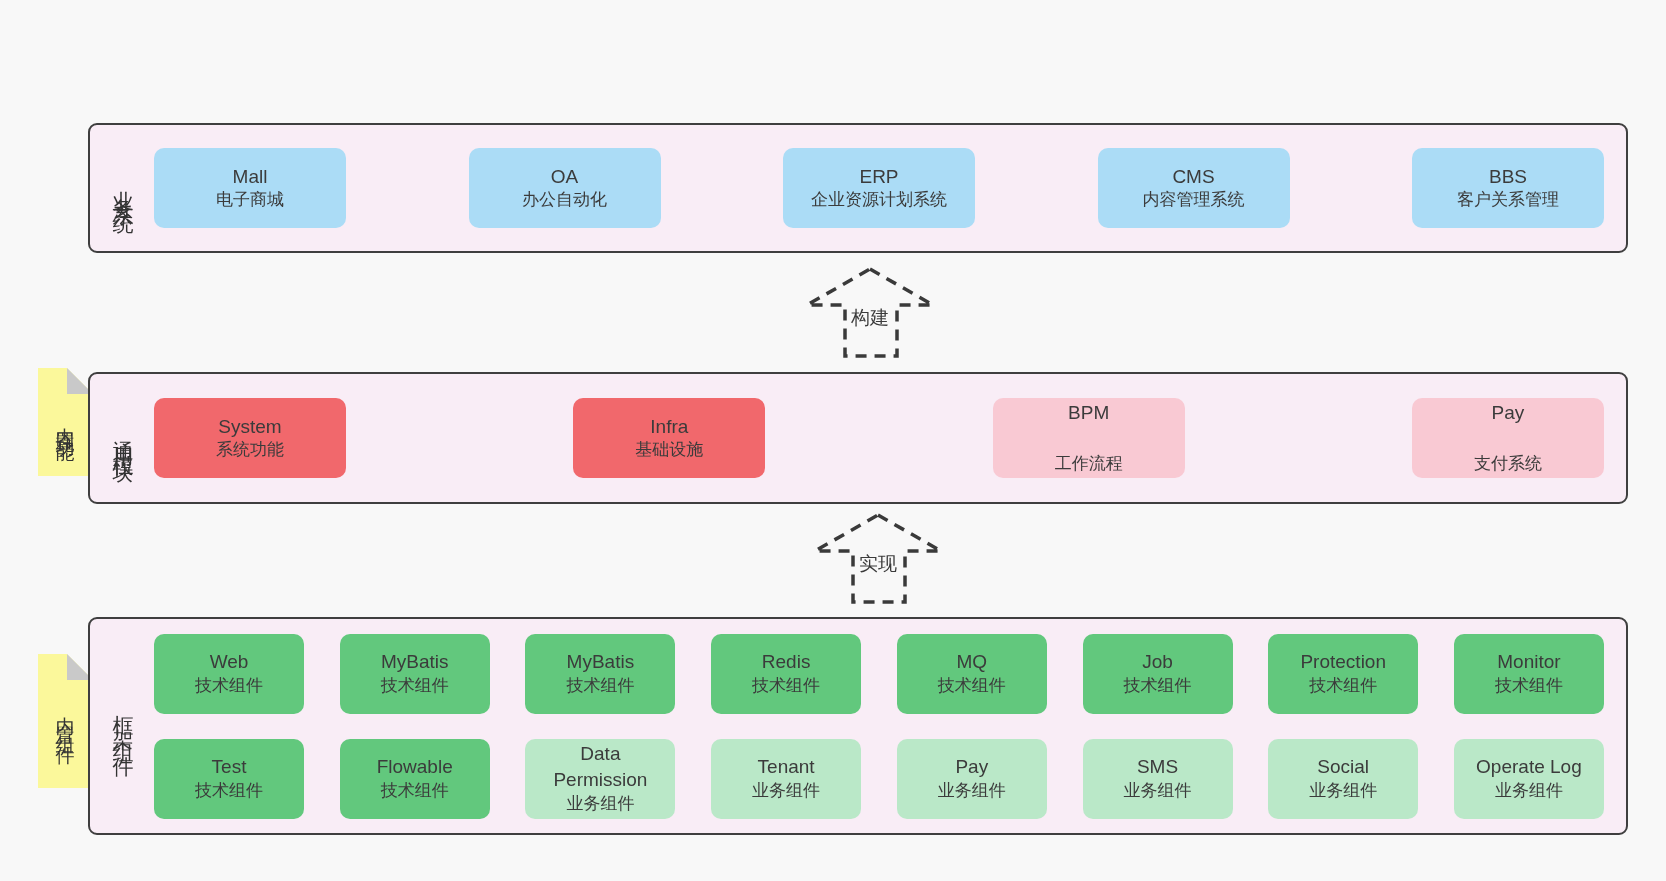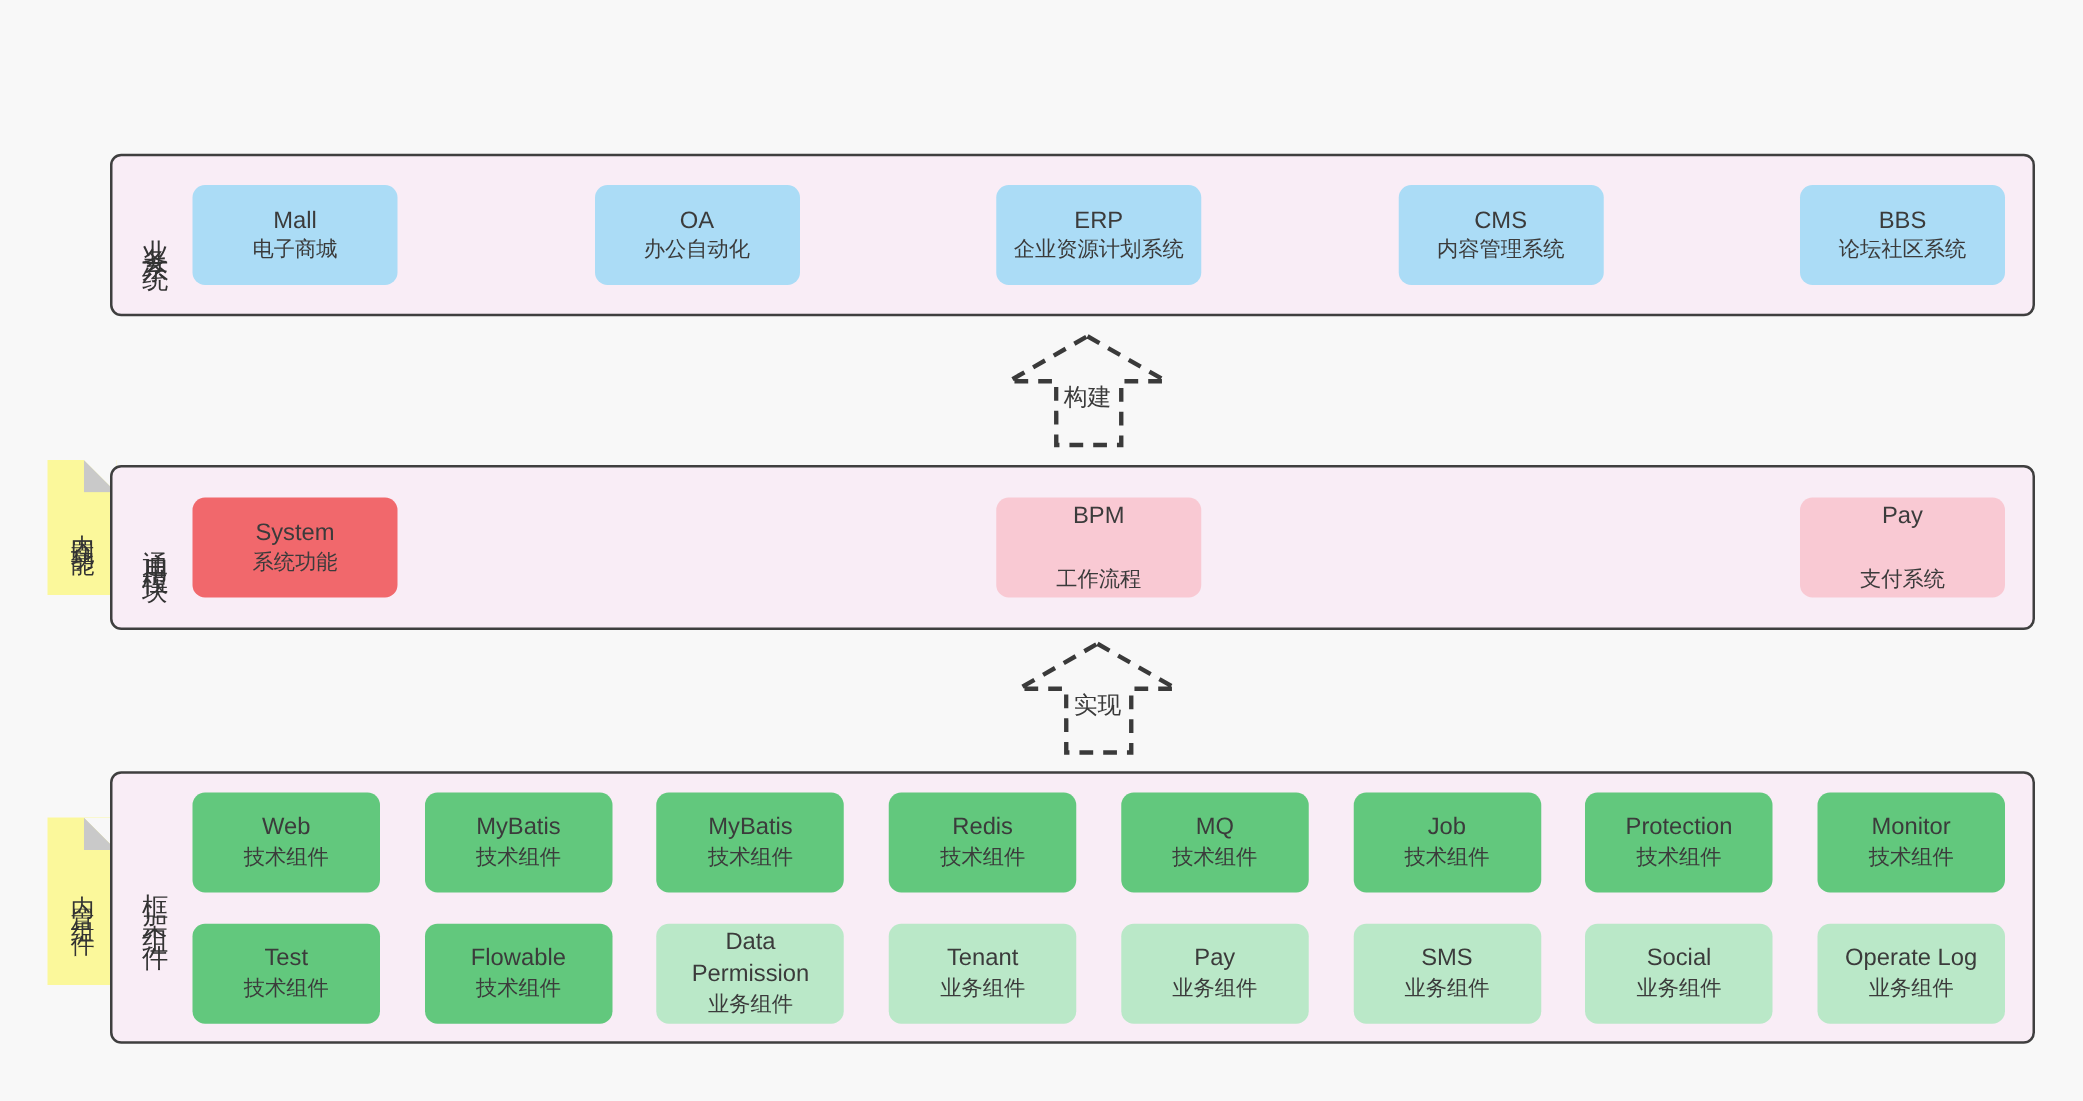--- a/index.html
+++ b/index.html
@@ -61,21 +61,21 @@
     height: 80px;
     border-radius: 10px;
     display: flex;
     flex-direction: column;
     justify-content: center;
     align-items: center;
     text-align: center;
     line-height: 1.35;
     padding: 2px 6px;
   }
-  .band-top .box, .band-middle .box { width: 164px; }
+  .band-top .box, .band-middle .box { width: 192px; }
   .band-bottom .box { width: 150px; }
 
   .box-title { font-size: 19px; }
   .box-sub   { font-size: 17px; }
 
   .blue       { background: var(--blue, #abdcf6); }
   .red        { background: var(--red, #f1686c); }
   .pink       { background: var(--pink, #f9c9d3); gap: 28px; }
   .green      { background: var(--green, #62c87d); }
   .lightgreen { background: var(--lightgreen, #bae8c8); }
@@ -163,38 +163,42 @@
         <div class="box blue">
           <div class="box-title">ERP</div>
           <div class="box-sub">企业资源计划系统</div>
         </div>
         <div class="box blue">
           <div class="box-title">CMS</div>
           <div class="box-sub">内容管理系统</div>
         </div>
         <div class="box blue">
           <div class="box-title">BBS</div>
-          <div class="box-sub">论坛社区系统</div>
+          <div class="box-sub">客户关系管理</div>
         </div>
       </div>
   </section>
 
   <svg class="arrow arrow-build" width="140" height="96" viewBox="0 0 140 96">
     <polygon points="70,5 133,41 97,41 97,92 45,92 45,41 7,41"></polygon>
     <rect x="47" y="39" width="46" height="27"></rect>
     <text x="70" y="60">构建</text>
   </svg>
 
   <section class="band band-middle">
     <div class="side-label">通用模块</div>
     <div class="boxes">
         <div class="box red">
           <div class="box-title">System</div>
           <div class="box-sub">系统功能</div>
         </div>
+        <div class="box red">
+          <div class="box-title">Infra</div>
+          <div class="box-sub">基础设施</div>
+        </div>
         <div class="box pink">
           <div class="box-title">BPM</div>
           <div class="box-sub">工作流程</div>
         </div>
         <div class="box pink">
           <div class="box-title">Pay</div>
           <div class="box-sub">支付系统</div>
         </div>
       </div>
   </section>

